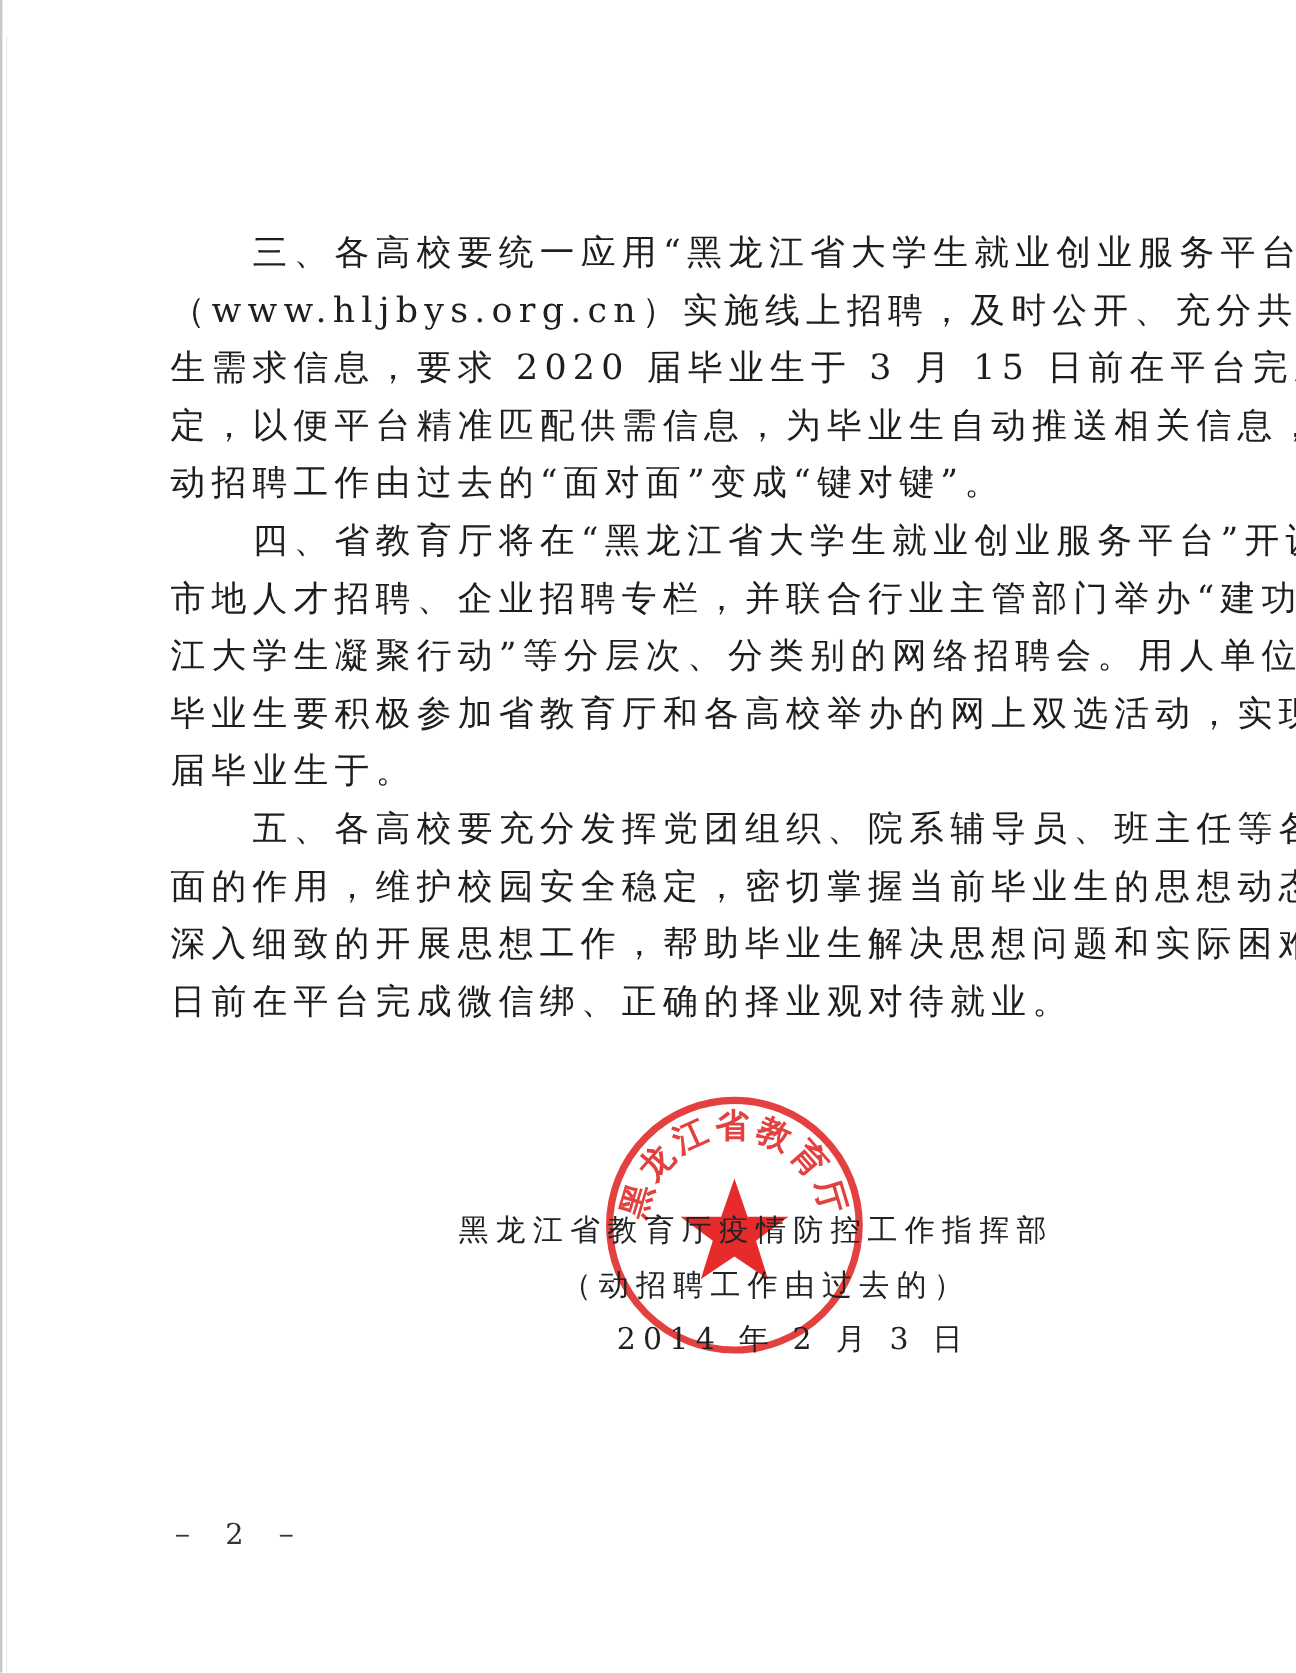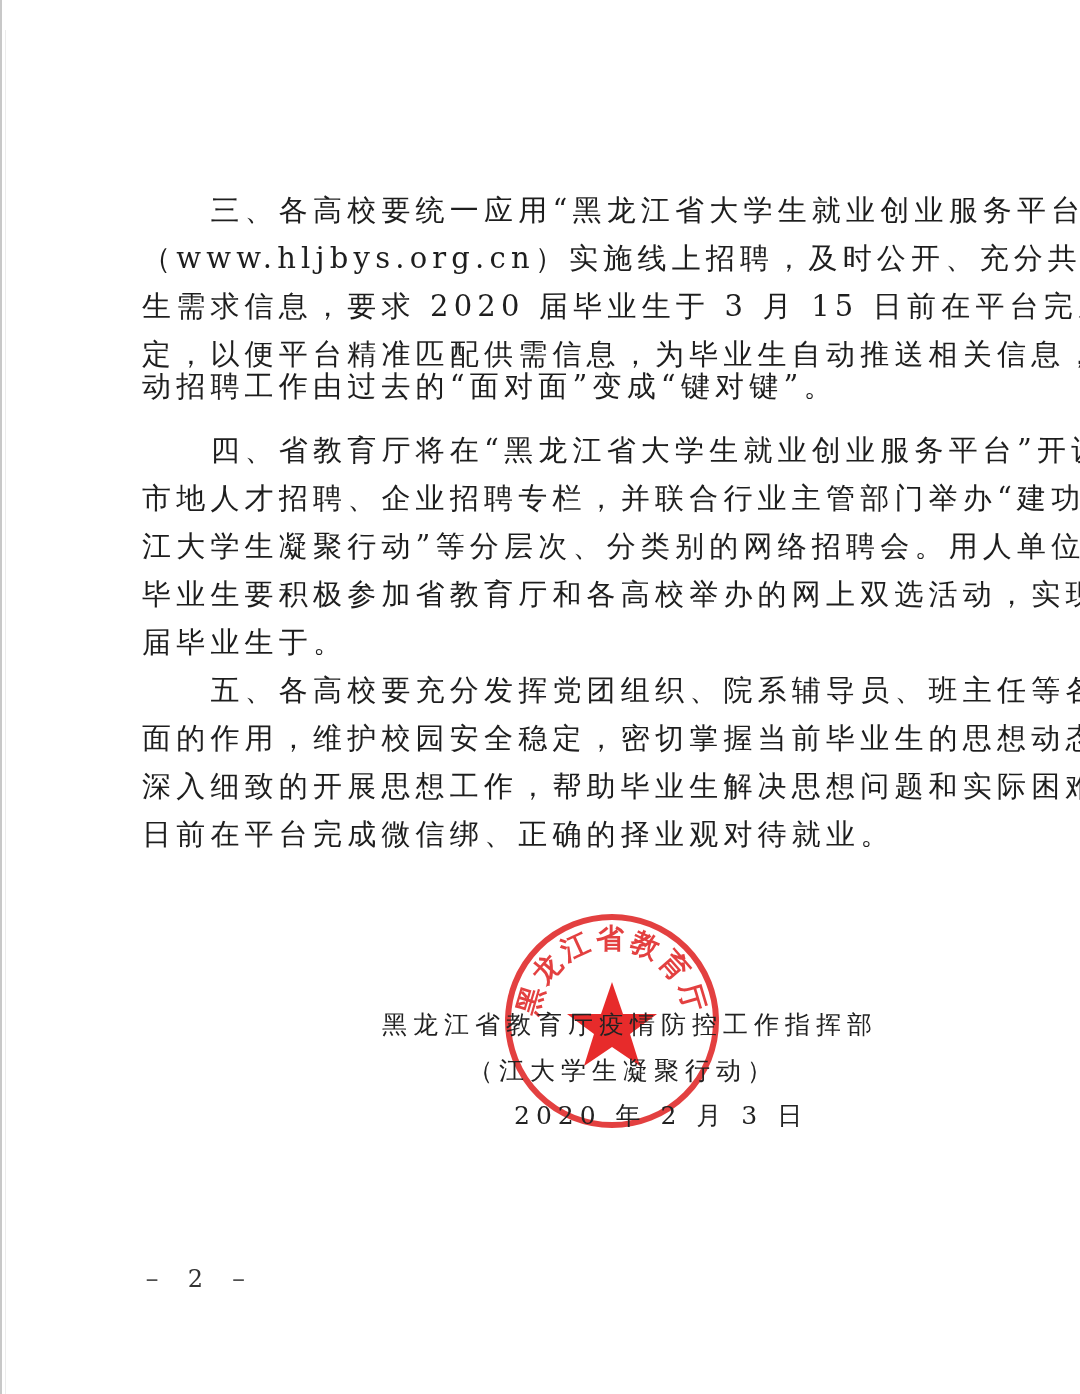--- a/index.html
+++ b/index.html
@@ -29,21 +29,21 @@
 
 <div class="edge"></div>
 <div class="edge2"></div>
 
 <div class="body-text">
   <div>
     <div class="line" style="top:193px">　　三、各高校要统一应用“黑龙江省大学生就业创业服务平台”</div>
     <div class="line" style="top:241px">（www.hljbys.org.cn）实施线上招聘，及时公开、充分共享毕业</div>
     <div class="line" style="top:289px">生需求信息，要求 2020 届毕业生于 3 月 15 日前在平台完成微信绑</div>
     <div class="line" style="top:337px">定，以便平台精准匹配供需信息，为毕业生自动推送相关信息，推</div>
-    <div class="line" style="top:369px">动招聘工作由过去的“面对面”变成“键对键”。</div>
+    <div class="line" style="top:385px">动招聘工作由过去的“面对面”变成“键对键”。</div>
   </div>
   <div>
     <div class="line" style="top:433px">　　四、省教育厅将在“黑龙江省大学生就业创业服务平台”开设</div>
     <div class="line" style="top:481px">市地人才招聘、企业招聘专栏，并联合行业主管部门举办“建功龙</div>
     <div class="line" style="top:529px">江大学生凝聚行动”等分层次、分类别的网络招聘会。用人单位和</div>
     <div class="line" style="top:577px">毕业生要积极参加省教育厅和各高校举办的网上双选活动，实现线</div>
     <div class="line" style="top:625px">届毕业生于。</div>
   </div>
   <div>
     <div class="line" style="top:673px">　　五、各高校要充分发挥党团组织、院系辅导员、班主任等各方</div>
@@ -59,16 +59,16 @@
       <path id="sealArc" d="M 28 120 A 75 75 0 1 1 174 120" fill="none"></path>
     </defs>
     <text font-size="28" font-weight="bold" fill="rgba(222,30,30,0.85)" letter-spacing="4" font-family="DejaVu Serif, serif">
       <textPath href="#sealArc" startOffset="50%" text-anchor="middle">黑龙江省教育厅</textPath>
     </text>
     <polygon points="101,62 112,94 146,94 119,114 129,146 101,127 73,146 83,114 56,94 90,94" fill="rgba(228,20,20,0.9)"></polygon>
   </svg>
 </div>
 
 <div class="signature" style="left:382px; top:1008px;">黑龙江省教育厅疫情防控工作指挥部</div>
-<div class="signature" style="left:468px; top:1054px;">（江大学生凝聚行动）</div>
-<div class="signature" style="left:514px; top:1099px;">2020 年 2 月 3 日</div>
+<div class="signature" style="left:468px; top:1054px;">（动招聘工作由过去的）</div>
+<div class="signature" style="left:514px; top:1099px;">2014 年 2 月 3 日</div>
 
 <div class="page-num">－ 2 －</div>
 
 </body></html>

